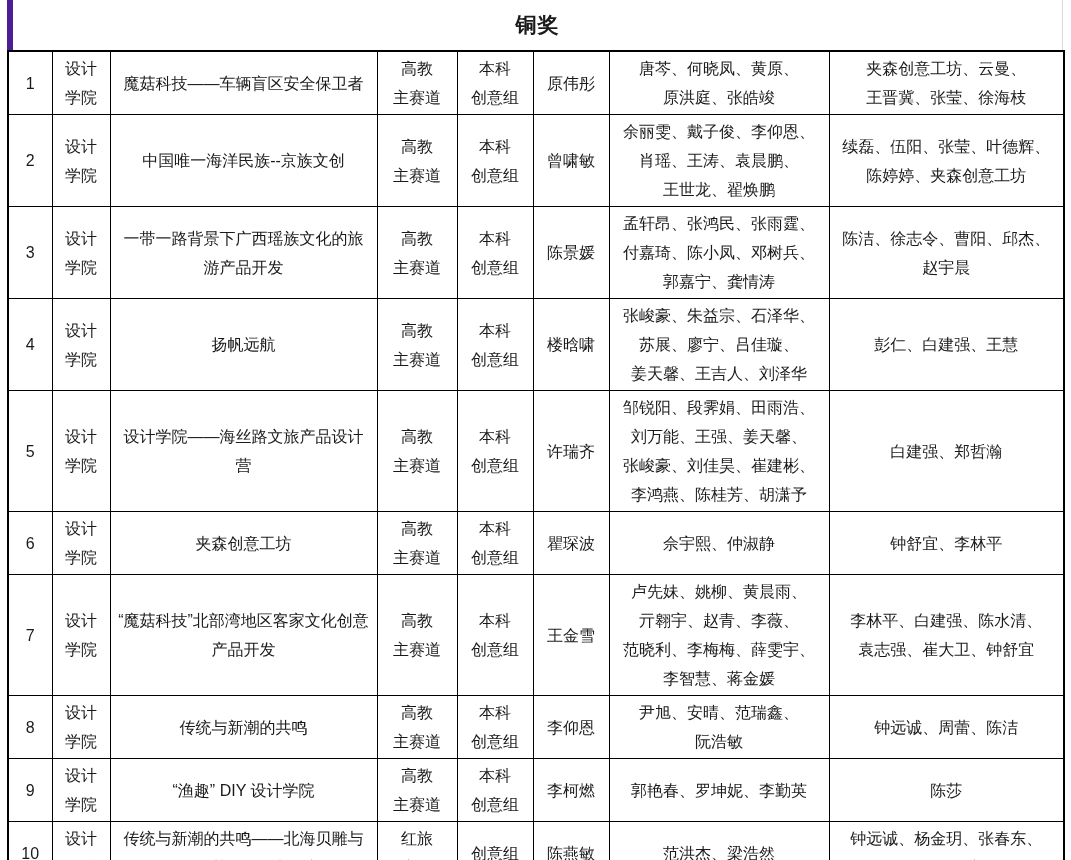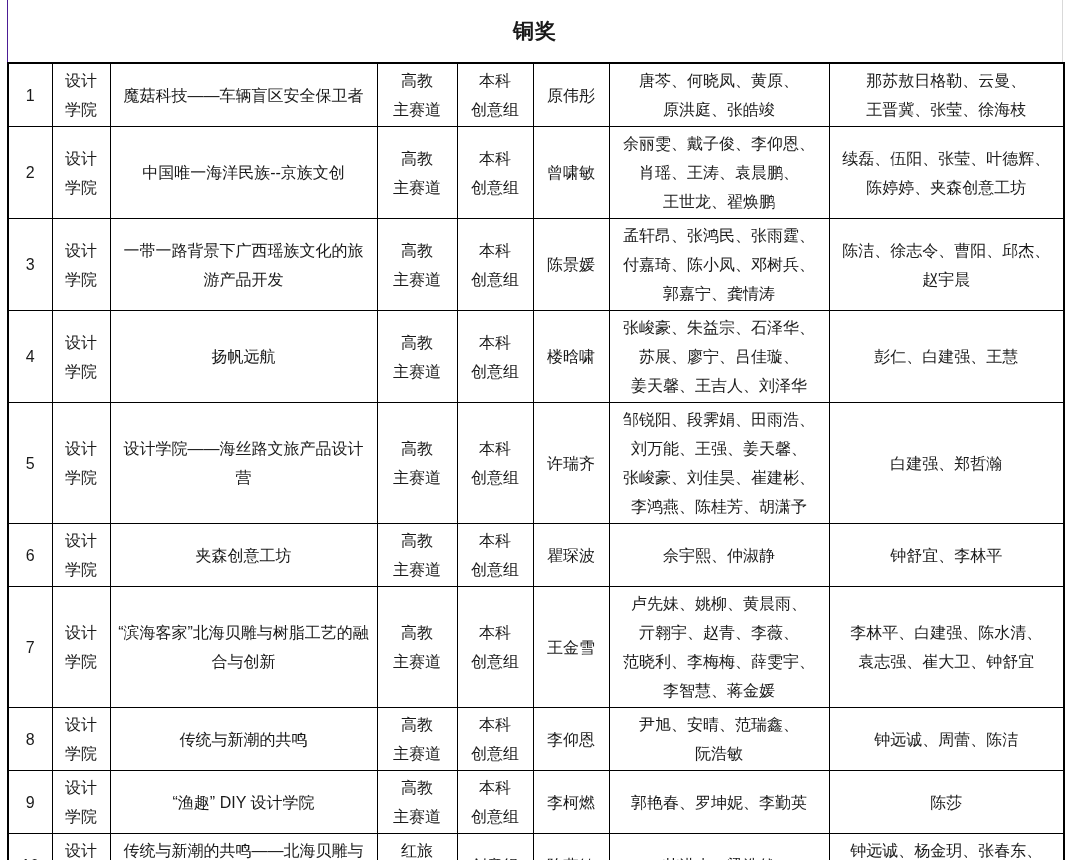--- a/index.html
+++ b/index.html
@@ -10,25 +10,25 @@
     height: 860px;
     overflow: hidden;
     font-family: "Liberation Sans", sans-serif;
     color: #1a1a1a;
   }
   .page {
     width: 1056px;
     margin-left: 7px;
   }
   .title-row {
-    height: 62px;
+    height: 50px;
     display: flex;
     align-items: center;
     justify-content: center;
-    border-left: 1px solid #4c1d95;
+    border-left: 6px solid #4c1d95;
     border-right: 1px solid #d9d9d9;
   }
   .title-text {
     font-size: 21px;
     font-weight: bold;
     letter-spacing: 1px;
   }
   table.award-table {
     border-collapse: collapse;
     table-layout: fixed;
@@ -81,21 +81,21 @@
       <tr>
         <td class="cell-no">1</td>
         <td class="cell-college">设计学院</td>
         <td class="cell-project">魔菇科技——车辆盲区安全保卫者</td>
         <td class="cell-track">高教
 主赛道</td>
         <td class="cell-group">本科
 创意组</td>
         <td class="cell-leader">原伟彤</td>
         <td class="cell-members">唐芩、何晓凤、黄原、原洪庭、张皓竣</td>
-        <td class="cell-advisors">那苏敖日格勒、云曼、王晋冀、张莹、徐海枝</td>
+        <td class="cell-advisors">夹森创意工坊、云曼、王晋冀、张莹、徐海枝</td>
       </tr>
       <tr>
         <td class="cell-no">2</td>
         <td class="cell-college">设计学院</td>
         <td class="cell-project">中国唯一海洋民族--京族文创</td>
         <td class="cell-track">高教
 主赛道</td>
         <td class="cell-group">本科
 创意组</td>
         <td class="cell-leader">曾啸敏</td>
@@ -146,21 +146,21 @@
 主赛道</td>
         <td class="cell-group">本科
 创意组</td>
         <td class="cell-leader">瞿琛波</td>
         <td class="cell-members">佘宇熙、仲淑静</td>
         <td class="cell-advisors">钟舒宜、李林平</td>
       </tr>
       <tr>
         <td class="cell-no">7</td>
         <td class="cell-college">设计学院</td>
-        <td class="cell-project">“滨海客家”北海贝雕与树脂工艺的融合与创新</td>
+        <td class="cell-project">“魔菇科技”北部湾地区客家文化创意产品开发</td>
         <td class="cell-track">高教
 主赛道</td>
         <td class="cell-group">本科
 创意组</td>
         <td class="cell-leader">王金雪</td>
         <td class="cell-members">卢先妹、姚柳、黄晨雨、亓翱宇、赵青、李薇、范晓利、李梅梅、薛雯宇、李智慧、蒋金媛</td>
         <td class="cell-advisors">李林平、白建强、陈水清、袁志强、崔大卫、钟舒宜</td>
       </tr>
       <tr>
         <td class="cell-no">8</td>

